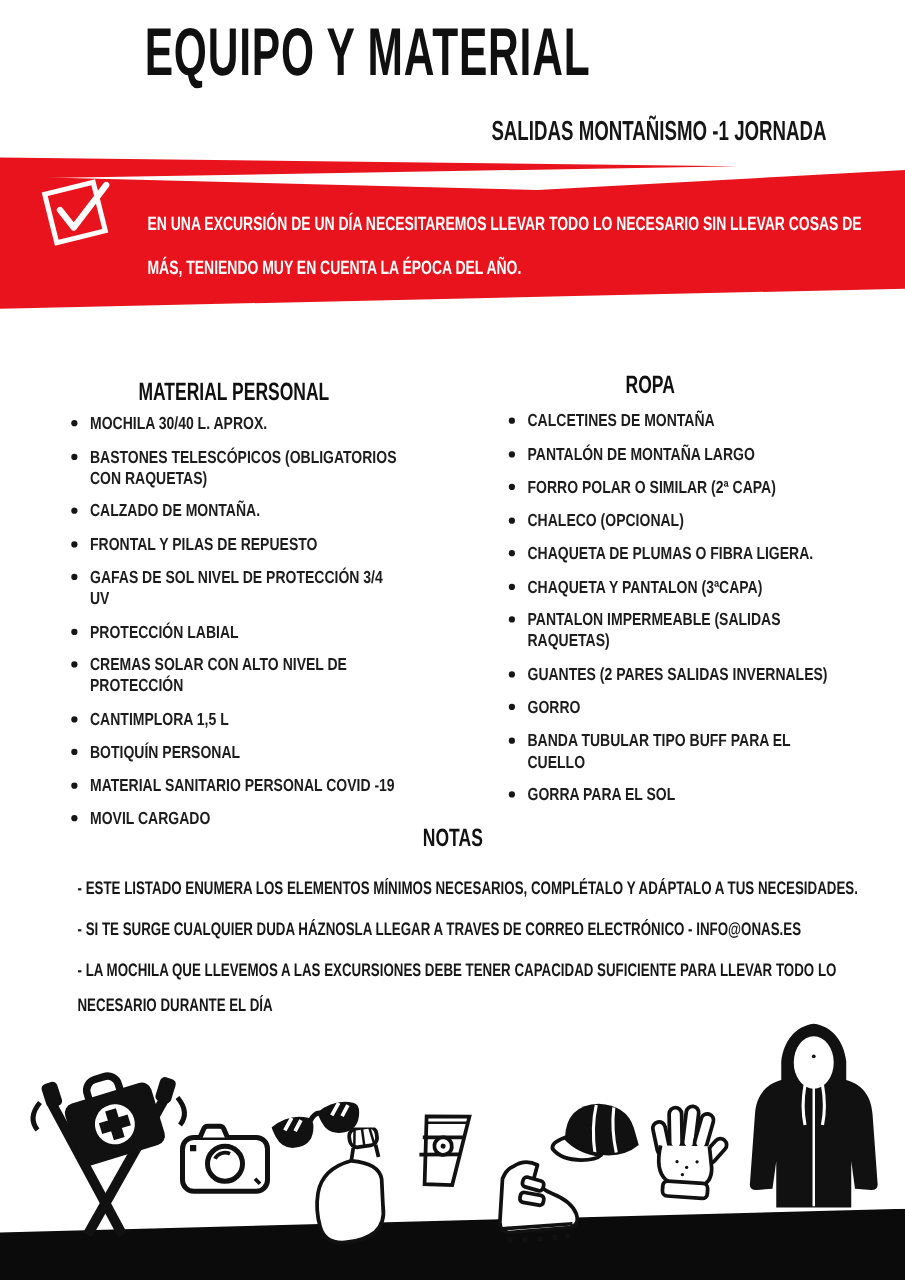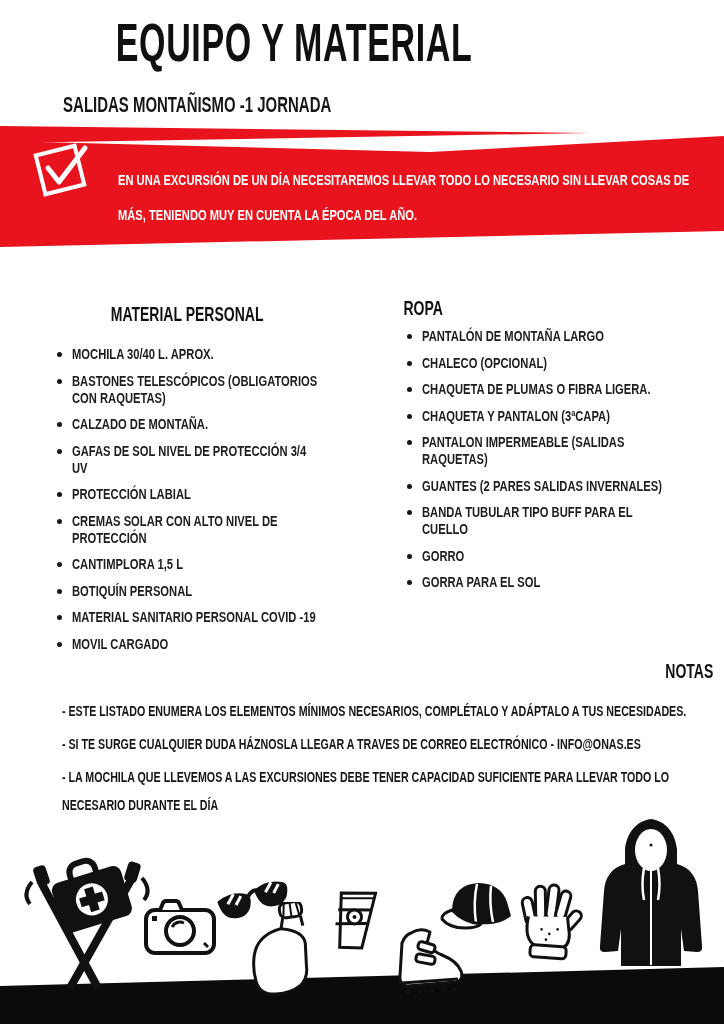--- a/index.html
+++ b/index.html
@@ -8,44 +8,44 @@
     background:#ffffff;color:#111;
     font-family:"Liberation Sans",sans-serif;
     -webkit-font-smoothing:antialiased;
   }
   .abs{position:absolute;}
   .cx{display:inline-block;transform-origin:0 0;white-space:normal;}
   .cxc{display:inline-block;transform-origin:50% 0;white-space:nowrap;}
 
   .title{top:12px;left:0;width:588px;text-align:center;font-weight:bold;font-size:54px;line-height:60px;color:#101010;}
   .title .cxc{transform:scaleX(0.63);letter-spacing:1px;}
-  .subtitle{top:92px;left:0;width:724px;text-align:left;font-weight:bold;font-size:22px;line-height:26px;color:#161616;}
+  .subtitle{top:92px;left:0;width:724px;text-align:right;font-weight:bold;font-size:22px;line-height:26px;color:#161616;}
   .subtitle .cxc{transform:scaleX(0.68);}
 
   .ribbon-svg{top:0;left:0;z-index:0;}
   .check-svg{top:138px;left:14px;z-index:2;}
   .banner-text{top:162px;left:118px;z-index:2;color:#fff;font-weight:bold;font-size:15.5px;line-height:35px;}
   .banner-text .line{white-space:nowrap;display:block;}
   .banner-text .line span{display:inline-block;transform:scaleX(0.72);transform-origin:0 0;white-space:nowrap;}
 
   .col{z-index:2;}
   .col-left{top:302px;left:45px;width:336px;}
   .col-right{top:296px;left:395px;width:330px;}
   .col-head{font-size:20px;line-height:24px;font-weight:bold;color:#101010;}
-  .col-left .col-head{padding-left:33px;margin-bottom:20px;}
-  .col-right .col-head{width:250px;margin-bottom:8px;}
+  .col-left .col-head{padding-left:33px;margin-bottom:4px;}
+  .col-right .col-head{width:250px;text-align:center;margin-bottom:8px;}
   .col-head .cxc{transform:scaleX(0.70);}
 
   .row{display:flex;align-items:flex-start;line-height:17px;margin-bottom:9.5px;}
   .dot{flex:none;width:5px;height:5px;border-radius:50%;background:#161616;margin:6px 10px 0 12px;}
   .li-text{font-size:14px;font-weight:bold;color:#1c1c1c;transform:scaleX(0.8);}
   .col-left .li-text{width:395px;}
   .col-right .li-text{width:400px;}
 
-  .notas-head{top:659px;left:0;width:724px;text-align:right;font-weight:bold;font-size:20px;line-height:24px;}
+  .notas-head{top:659px;left:0;width:724px;text-align:center;font-weight:bold;font-size:20px;line-height:24px;}
   .notas-head .cxc{transform:scaleX(0.70);}
   .notes{top:697px;left:30px;width:668px;z-index:2;}
   .note{margin-bottom:5px;margin-left:32px;}
   .note-text{width:900px;transform:scaleX(0.735);font-size:14.5px;font-weight:bold;line-height:28px;color:#161616;}
 
   .black-band{top:960px;left:0;width:724px;height:64px;background:#0b0b0b;
     clip-path:polygon(0 26px,724px 7px,724px 64px,0 64px);z-index:1;}
   .ic{position:absolute;z-index:2;}
 </style>
 </head>
@@ -84,20 +84,24 @@
   <div class="row">
       <span class="dot"></span>
       <span class="cx li-text">BASTONES TELESCÓPICOS  (OBLIGATORIOS CON RAQUETAS)</span>
     </div>
   <div class="row">
       <span class="dot"></span>
       <span class="cx li-text">CALZADO  DE MONTAÑA.</span>
     </div>
   <div class="row">
       <span class="dot"></span>
+      <span class="cx li-text">FRONTAL Y PILAS DE REPUESTO</span>
+    </div>
+  <div class="row">
+      <span class="dot"></span>
       <span class="cx li-text">GAFAS DE SOL NIVEL DE PROTECCIÓN 3/4 UV</span>
     </div>
   <div class="row">
       <span class="dot"></span>
       <span class="cx li-text">PROTECCIÓN LABIAL</span>
     </div>
   <div class="row">
       <span class="dot"></span>
       <span class="cx li-text">CREMAS SOLAR CON ALTO NIVEL DE PROTECCIÓN</span>
     </div>
@@ -116,49 +120,57 @@
   <div class="row">
       <span class="dot"></span>
       <span class="cx li-text">MOVIL CARGADO</span>
     </div>
 </div>
 
 <div class="abs col col-right">
   <div class="col-head"><span class="cxc">ROPA</span></div>
   <div class="row">
       <span class="dot"></span>
+      <span class="cx li-text">CALCETINES DE  MONTAÑA</span>
+    </div>
+  <div class="row">
+      <span class="dot"></span>
       <span class="cx li-text">PANTALÓN DE MONTAÑA LARGO</span>
     </div>
   <div class="row">
       <span class="dot"></span>
+      <span class="cx li-text">FORRO POLAR O SIMILAR (2ª CAPA)</span>
+    </div>
+  <div class="row">
+      <span class="dot"></span>
       <span class="cx li-text">CHALECO (OPCIONAL)</span>
     </div>
   <div class="row">
       <span class="dot"></span>
       <span class="cx li-text">CHAQUETA DE PLUMAS O FIBRA LIGERA.</span>
     </div>
   <div class="row">
       <span class="dot"></span>
       <span class="cx li-text">CHAQUETA Y PANTALON (3ªCAPA)</span>
     </div>
   <div class="row">
       <span class="dot"></span>
       <span class="cx li-text">PANTALON IMPERMEABLE (SALIDAS RAQUETAS)</span>
     </div>
   <div class="row">
       <span class="dot"></span>
       <span class="cx li-text">GUANTES (2 PARES SALIDAS INVERNALES)</span>
     </div>
   <div class="row">
       <span class="dot"></span>
+      <span class="cx li-text">GORRO</span>
+    </div>
+  <div class="row">
+      <span class="dot"></span>
       <span class="cx li-text">BANDA TUBULAR TIPO BUFF PARA EL CUELLO</span>
-    </div>
-  <div class="row">
-      <span class="dot"></span>
-      <span class="cx li-text">GORRO</span>
     </div>
   <div class="row">
       <span class="dot"></span>
       <span class="cx li-text">GORRA PARA EL SOL</span>
     </div>
 </div>
 
 <div class="abs notas-head">
   <span class="cxc">NOTAS</span>
 </div>

